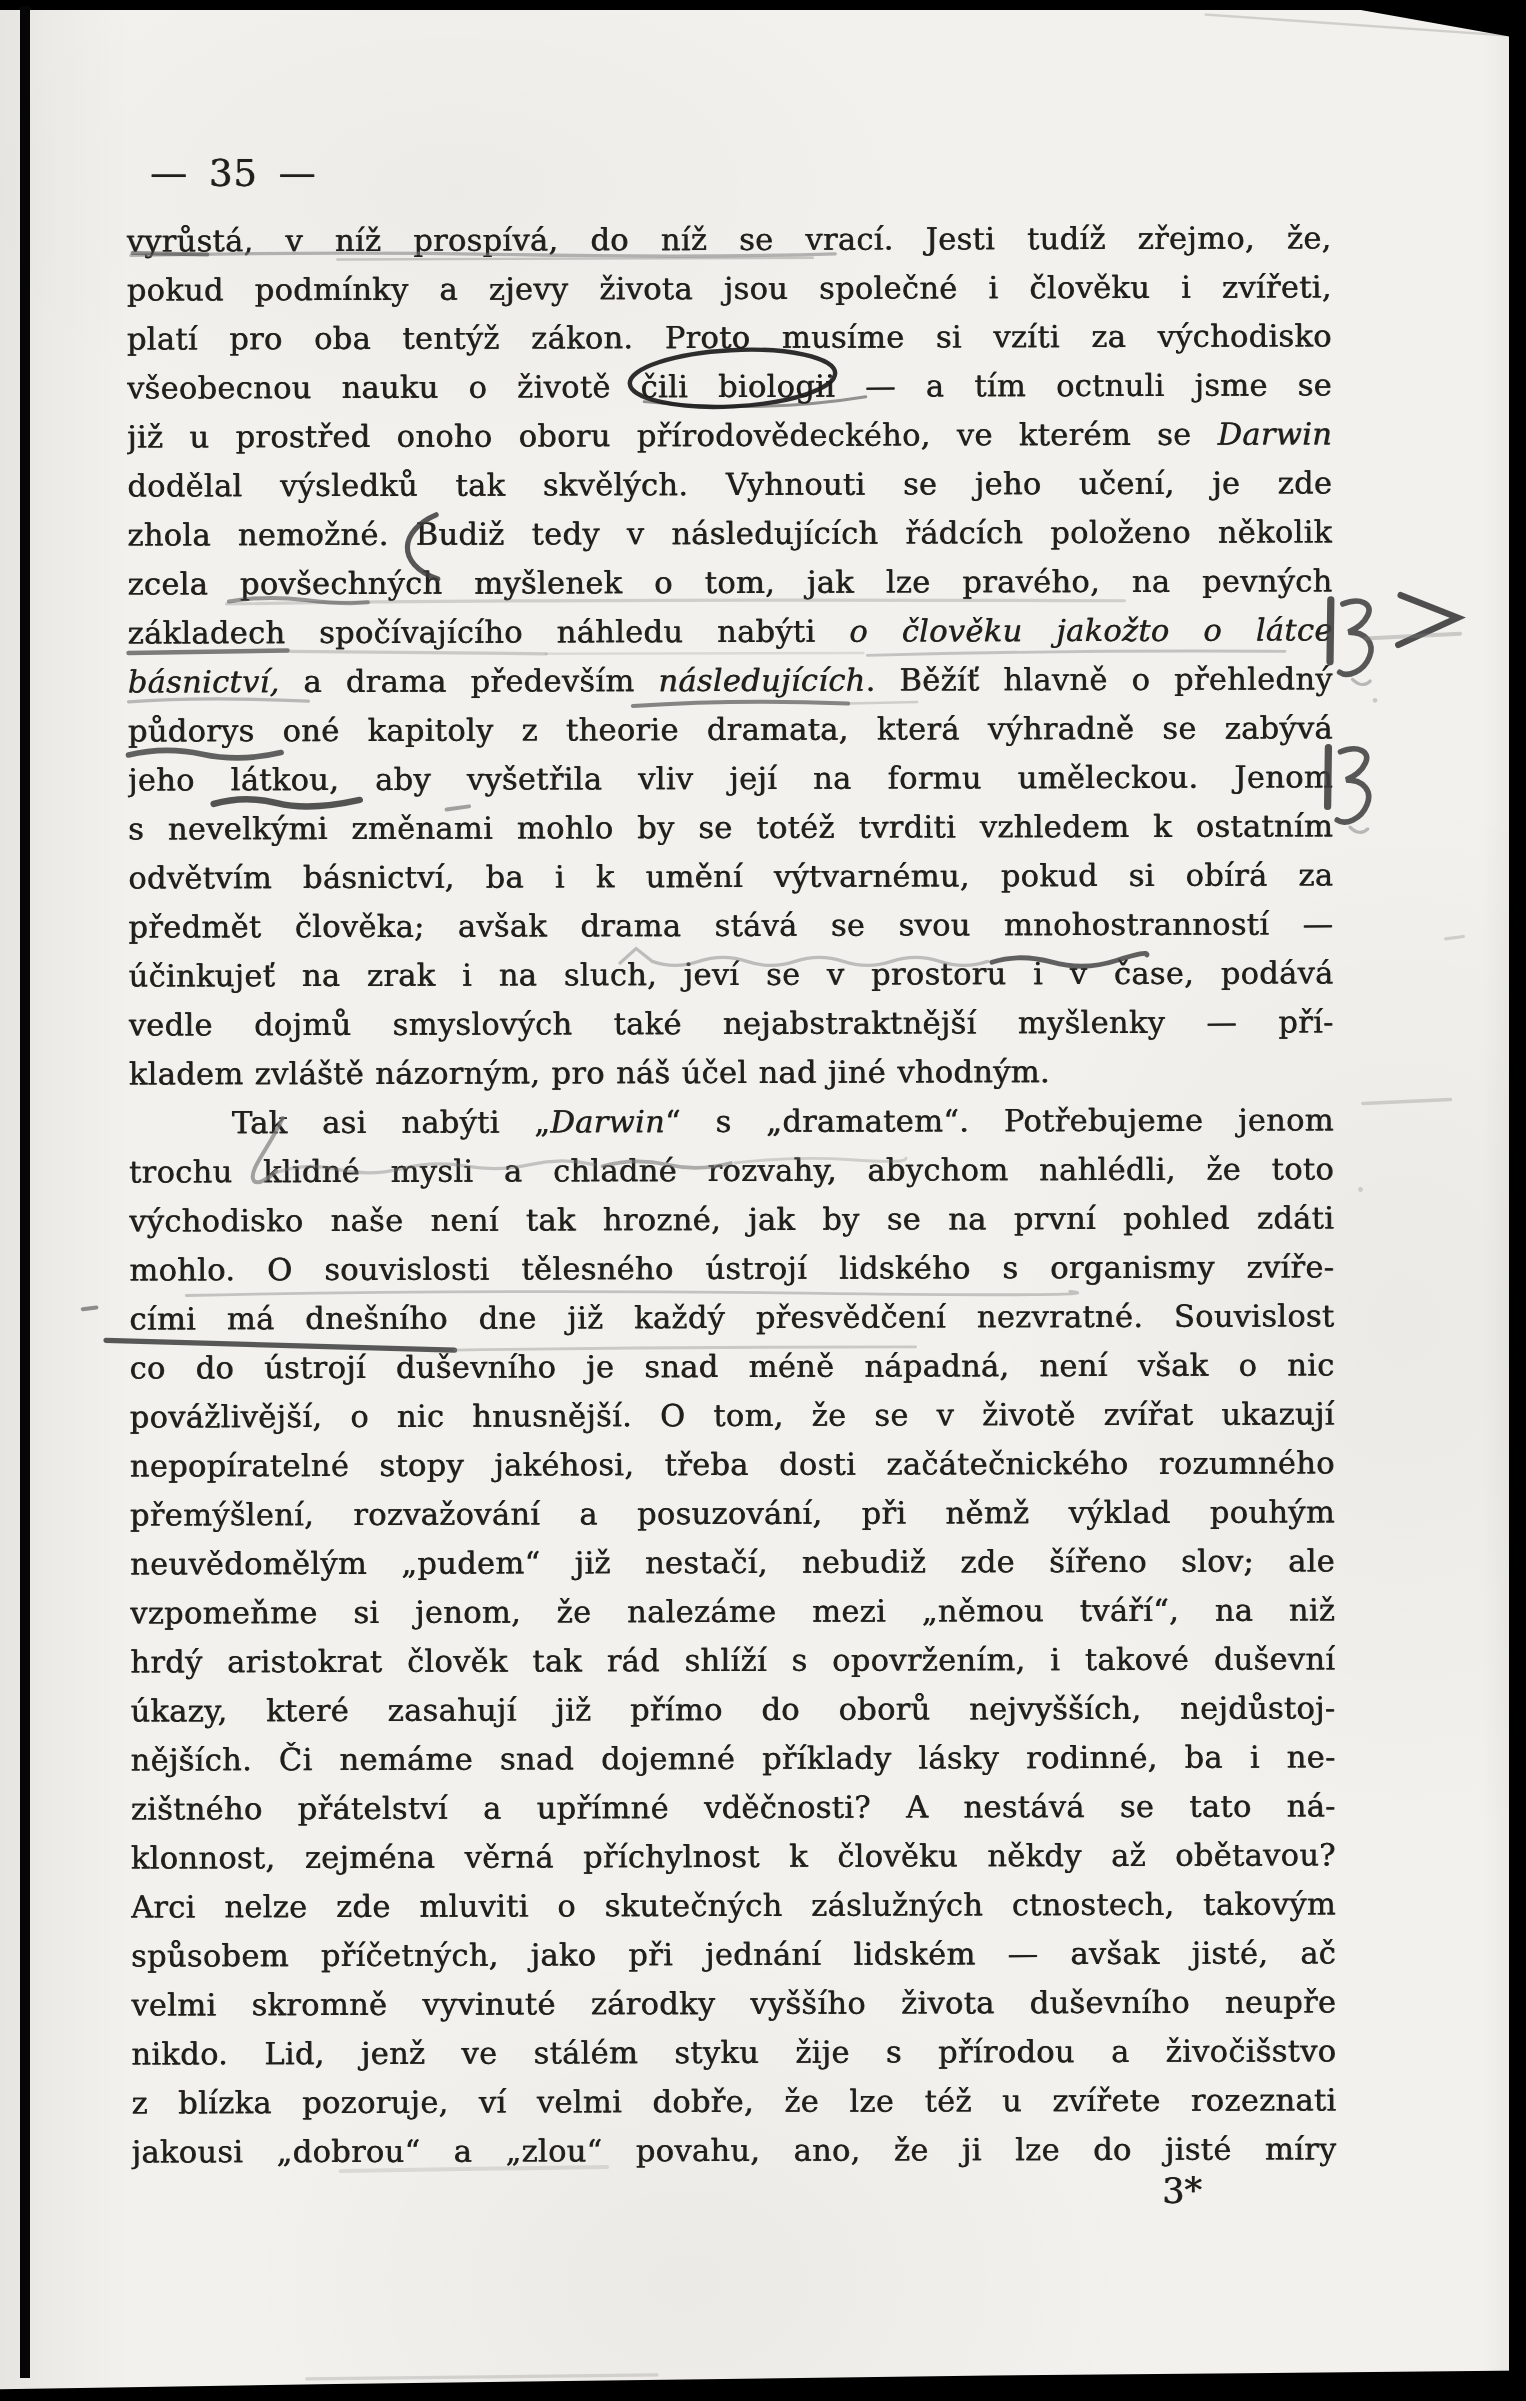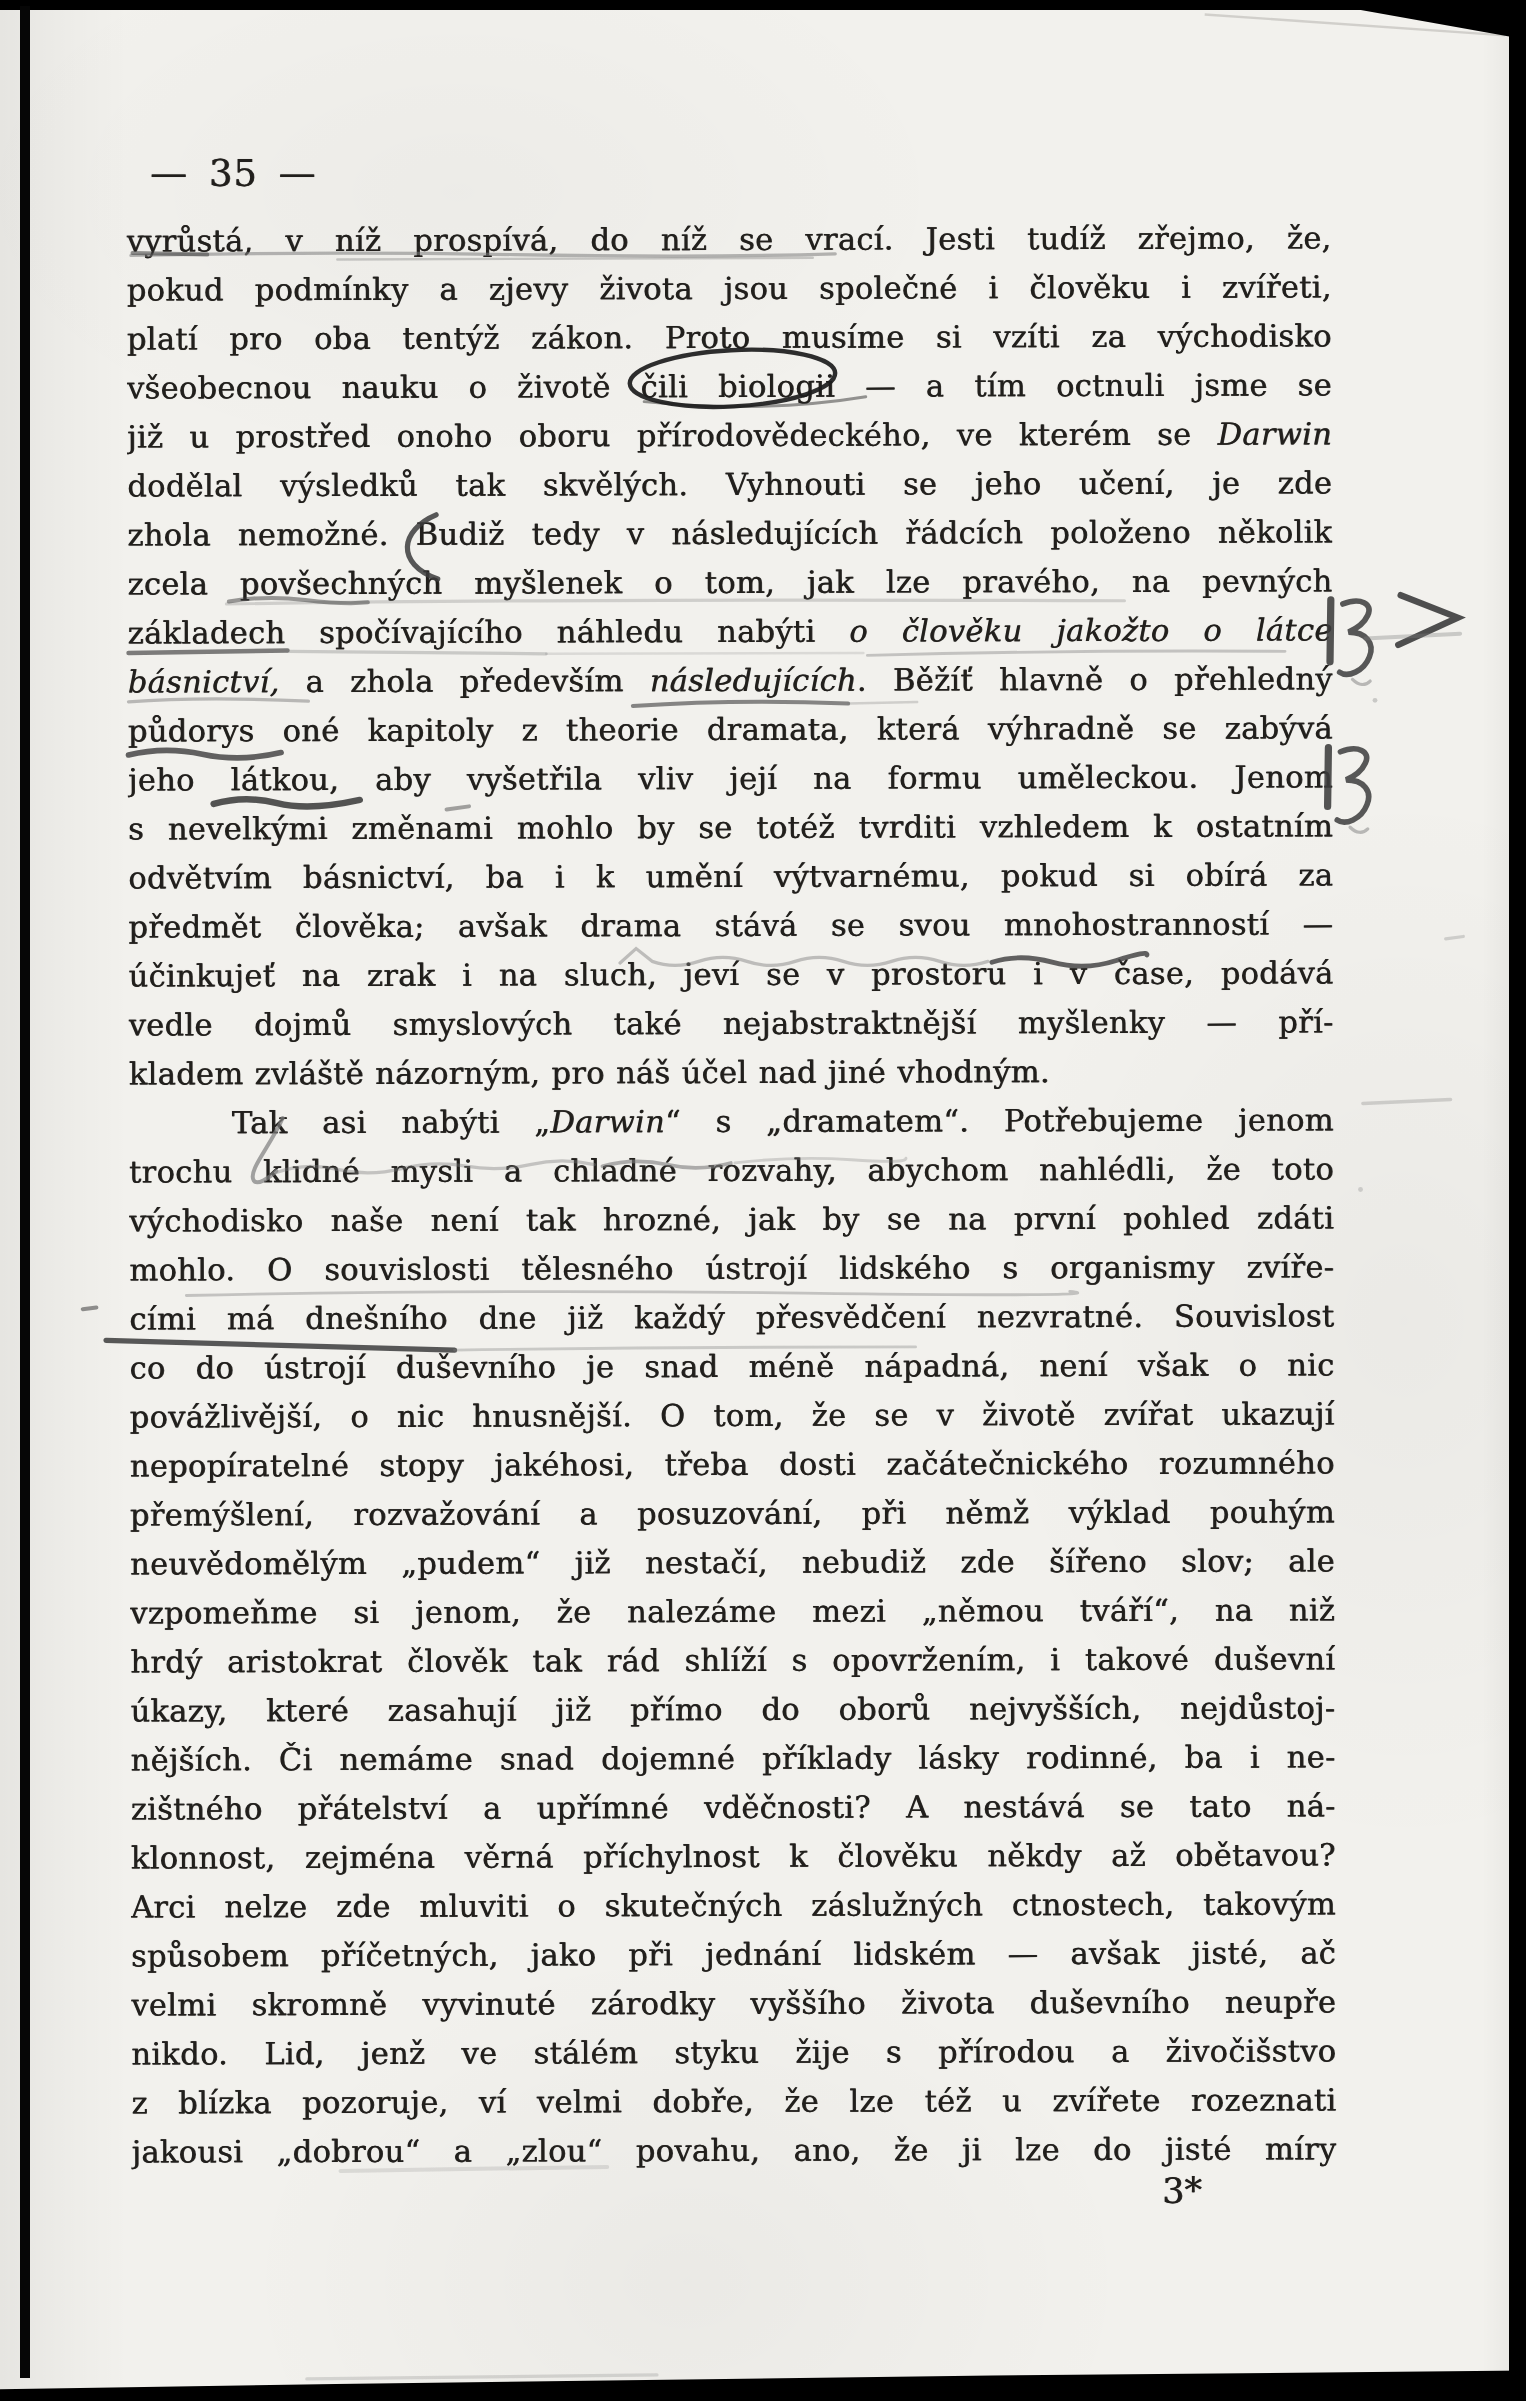--- a/index.html
+++ b/index.html
@@ -62,21 +62,21 @@
   <div class="textblock">
       <div class="line"><span>vyrůstá, v níž prospívá, do níž se vrací. Jesti tudíž zřejmo, že,</span></div>
       <div class="line"><span>pokud podmínky a zjevy života jsou společné i člověku i zvířeti,</span></div>
       <div class="line"><span>platí pro oba tentýž zákon. Proto musíme si vzíti za východisko</span></div>
       <div class="line"><span>všeobecnou nauku o životě čili biologii — a tím octnuli jsme se</span></div>
       <div class="line"><span>již u prostřed onoho oboru přírodovědeckého, ve kterém se </span><em>Darwin</em></div>
       <div class="line"><span>dodělal výsledků tak skvělých. Vyhnouti se jeho učení, je zde</span></div>
       <div class="line"><span>zhola nemožné. Budiž tedy v následujících řádcích položeno několik</span></div>
       <div class="line"><span>zcela povšechných myšlenek o tom, jak lze pravého, na pevných</span></div>
       <div class="line"><span>základech spočívajícího náhledu nabýti </span><em>o člověku jakožto o látce</em></div>
-      <div class="line"><em>básnictví,</em><span> a zhola především </span><em>následujících</em><span>. Běžíť hlavně o přehledný</span></div>
+      <div class="line"><em>básnictví,</em><span> a drama především </span><em>následujících</em><span>. Běžíť hlavně o přehledný</span></div>
       <div class="line"><span>půdorys oné kapitoly z theorie dramata, která výhradně se zabývá</span></div>
       <div class="line"><span>jeho látkou, aby vyšetřila vliv její na formu uměleckou. Jenom</span></div>
       <div class="line"><span>s nevelkými změnami mohlo by se totéž tvrditi vzhledem k ostatním</span></div>
       <div class="line"><span>odvětvím básnictví, ba i k umění výtvarnému, pokud si obírá za</span></div>
       <div class="line"><span>předmět člověka; avšak drama stává se svou mnohostranností —</span></div>
       <div class="line"><span>účinkujeť na zrak i na sluch, jeví se v prostoru i v čase, podává</span></div>
       <div class="line"><span>vedle dojmů smyslových také nejabstraktnější myšlenky — pří-</span></div>
       <div class="line flush"><span>kladem zvláště názorným, pro náš účel nad jiné vhodným.</span></div>
       <div class="line indent"><span>Tak asi nabýti „</span><em>Darwin</em><span>“ s „dramatem“. Potřebujeme jenom</span></div>
       <div class="line"><span>trochu klidné mysli a chladné rozvahy, abychom nahlédli, že toto</span></div>

